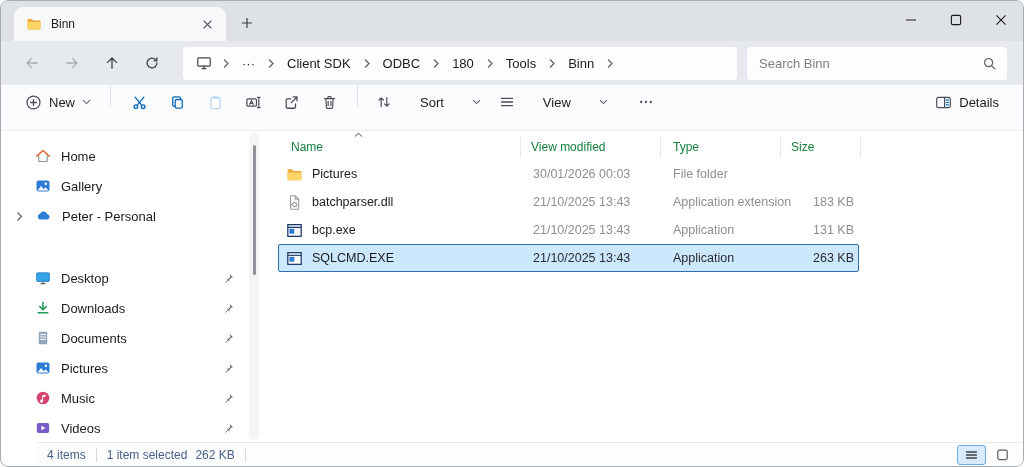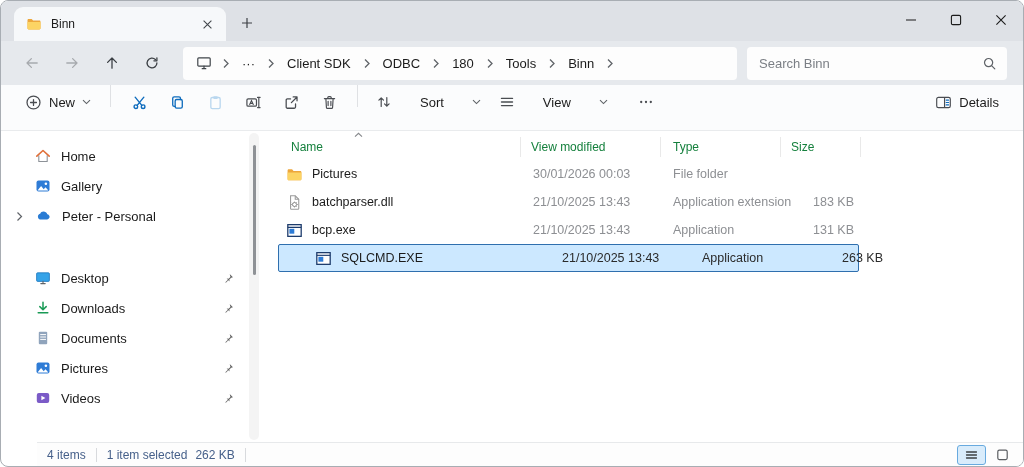--- a/index.html
+++ b/index.html
@@ -62,21 +62,21 @@
   .lh-date { width:140px; padding-left:10px; }
   .lh-type { width:120px; padding-left:12px; }
   .lh-size { width:80px; padding-left:10px; }
   .sort-chev { position:absolute; left:93px; top:-1px; }
   
   .rows { margin-left:17px; }
   .frow {
     display:grid; grid-template-columns:243px 140px 120px 78px; align-items:center;
     height:28px; width:581px; border:1px solid transparent; border-radius:2px; font-size:12.5px; cursor:default;
   }
-  .frow.selected { background:#cce8ff; border-color:#2f6fae;padding-left:29px; }
+  .frow.selected { background:#cce8ff; border-color:#2f6fae; }
   .c-name { display:flex; align-items:center; gap:9px; padding-left:7px; color:#1b1b1b; white-space:nowrap; overflow:hidden; }
   .c-date, .c-type { padding-left:11px; color:#8d8f93; white-space:nowrap; }
   .c-size { text-align:right; padding-right:6px; color:#8d8f93; white-space:nowrap; }
   .frow.selected .c-date, .frow.selected .c-type, .frow.selected .c-size { color:#2b2b2b; }
   
   .statusbar { height:24px; border-top:1px solid #e7e9eb; background:#fdfdfd; display:flex; align-items:center; padding:0 6px 0 10px; font-size:12px; color:#46608a; flex:0 0 auto;margin-left:36px; }
   .sb-div { width:1px; height:14px; background:#d8dadd; margin:0 10px; }
   .sb-sel-size { margin-left:8px;text-align:center; }
   .sb-right { margin-left:auto; display:flex; align-items:center; gap:2px; }
   .view-toggle { width:29px; height:20px; border:1px solid transparent; background:transparent; border-radius:3px; display:flex; align-items:center; justify-content:center; cursor:pointer; }
@@ -388,20 +388,34 @@
         </div>
         <div class="side-item">
           <span>
               <svg width="16" height="16" viewBox="0 0 16 16">
                 <rect x="1.5" y="2.5" width="13" height="11" rx="2" fill="#2f7cd6"></rect>
                 <circle cx="10.9" cy="5.7" r="1.3" fill="#fff"></circle>
                 <path d="M2.5 12.6l3.6-4.5 2.6 3.1 1.8-1.9 2.9 3.3z" fill="#fff"></path>
               </svg>
             </span>
           <span class="side-label">Pictures</span>
+          <span class="pin">
+              <svg width="13" height="13" viewBox="0 0 16 16">
+                <path d="M9.5 2.5l4 4-2.2.5-2.3 2.3.4 2.4-1.6-1.6-3 3.2-.7-.7 3.2-3-1.6-1.6 2.4.4 2.3-2.3z" fill="#636363"></path>
+              </svg>
+            </span>
+        </div>
+        <div class="side-item">
+          <span>
+              <svg width="16" height="16" viewBox="0 0 16 16">
+                <circle cx="8" cy="8" r="6.3" fill="#d64570"></circle>
+                <path d="M10.6 4.6l-3.4.9v4.3a1.5 1.5 0 1 0 .9 1.4V7.3l2.5-.7z" fill="#fff"></path>
+              </svg>
+            </span>
+          <span class="side-label">Music</span>
           <span class="pin">
               <svg width="13" height="13" viewBox="0 0 16 16">
                 <path d="M9.5 2.5l4 4-2.2.5-2.3 2.3.4 2.4-1.6-1.6-3 3.2-.7-.7 3.2-3-1.6-1.6 2.4.4 2.3-2.3z" fill="#636363"></path>
               </svg>
             </span>
         </div>
         <div class="side-item">
           <span>
               <svg width="16" height="16" viewBox="0 0 16 16">
                 <rect x="1.8" y="2.9" width="12.4" height="10.2" rx="2" fill="#7b5bc7"></rect>

